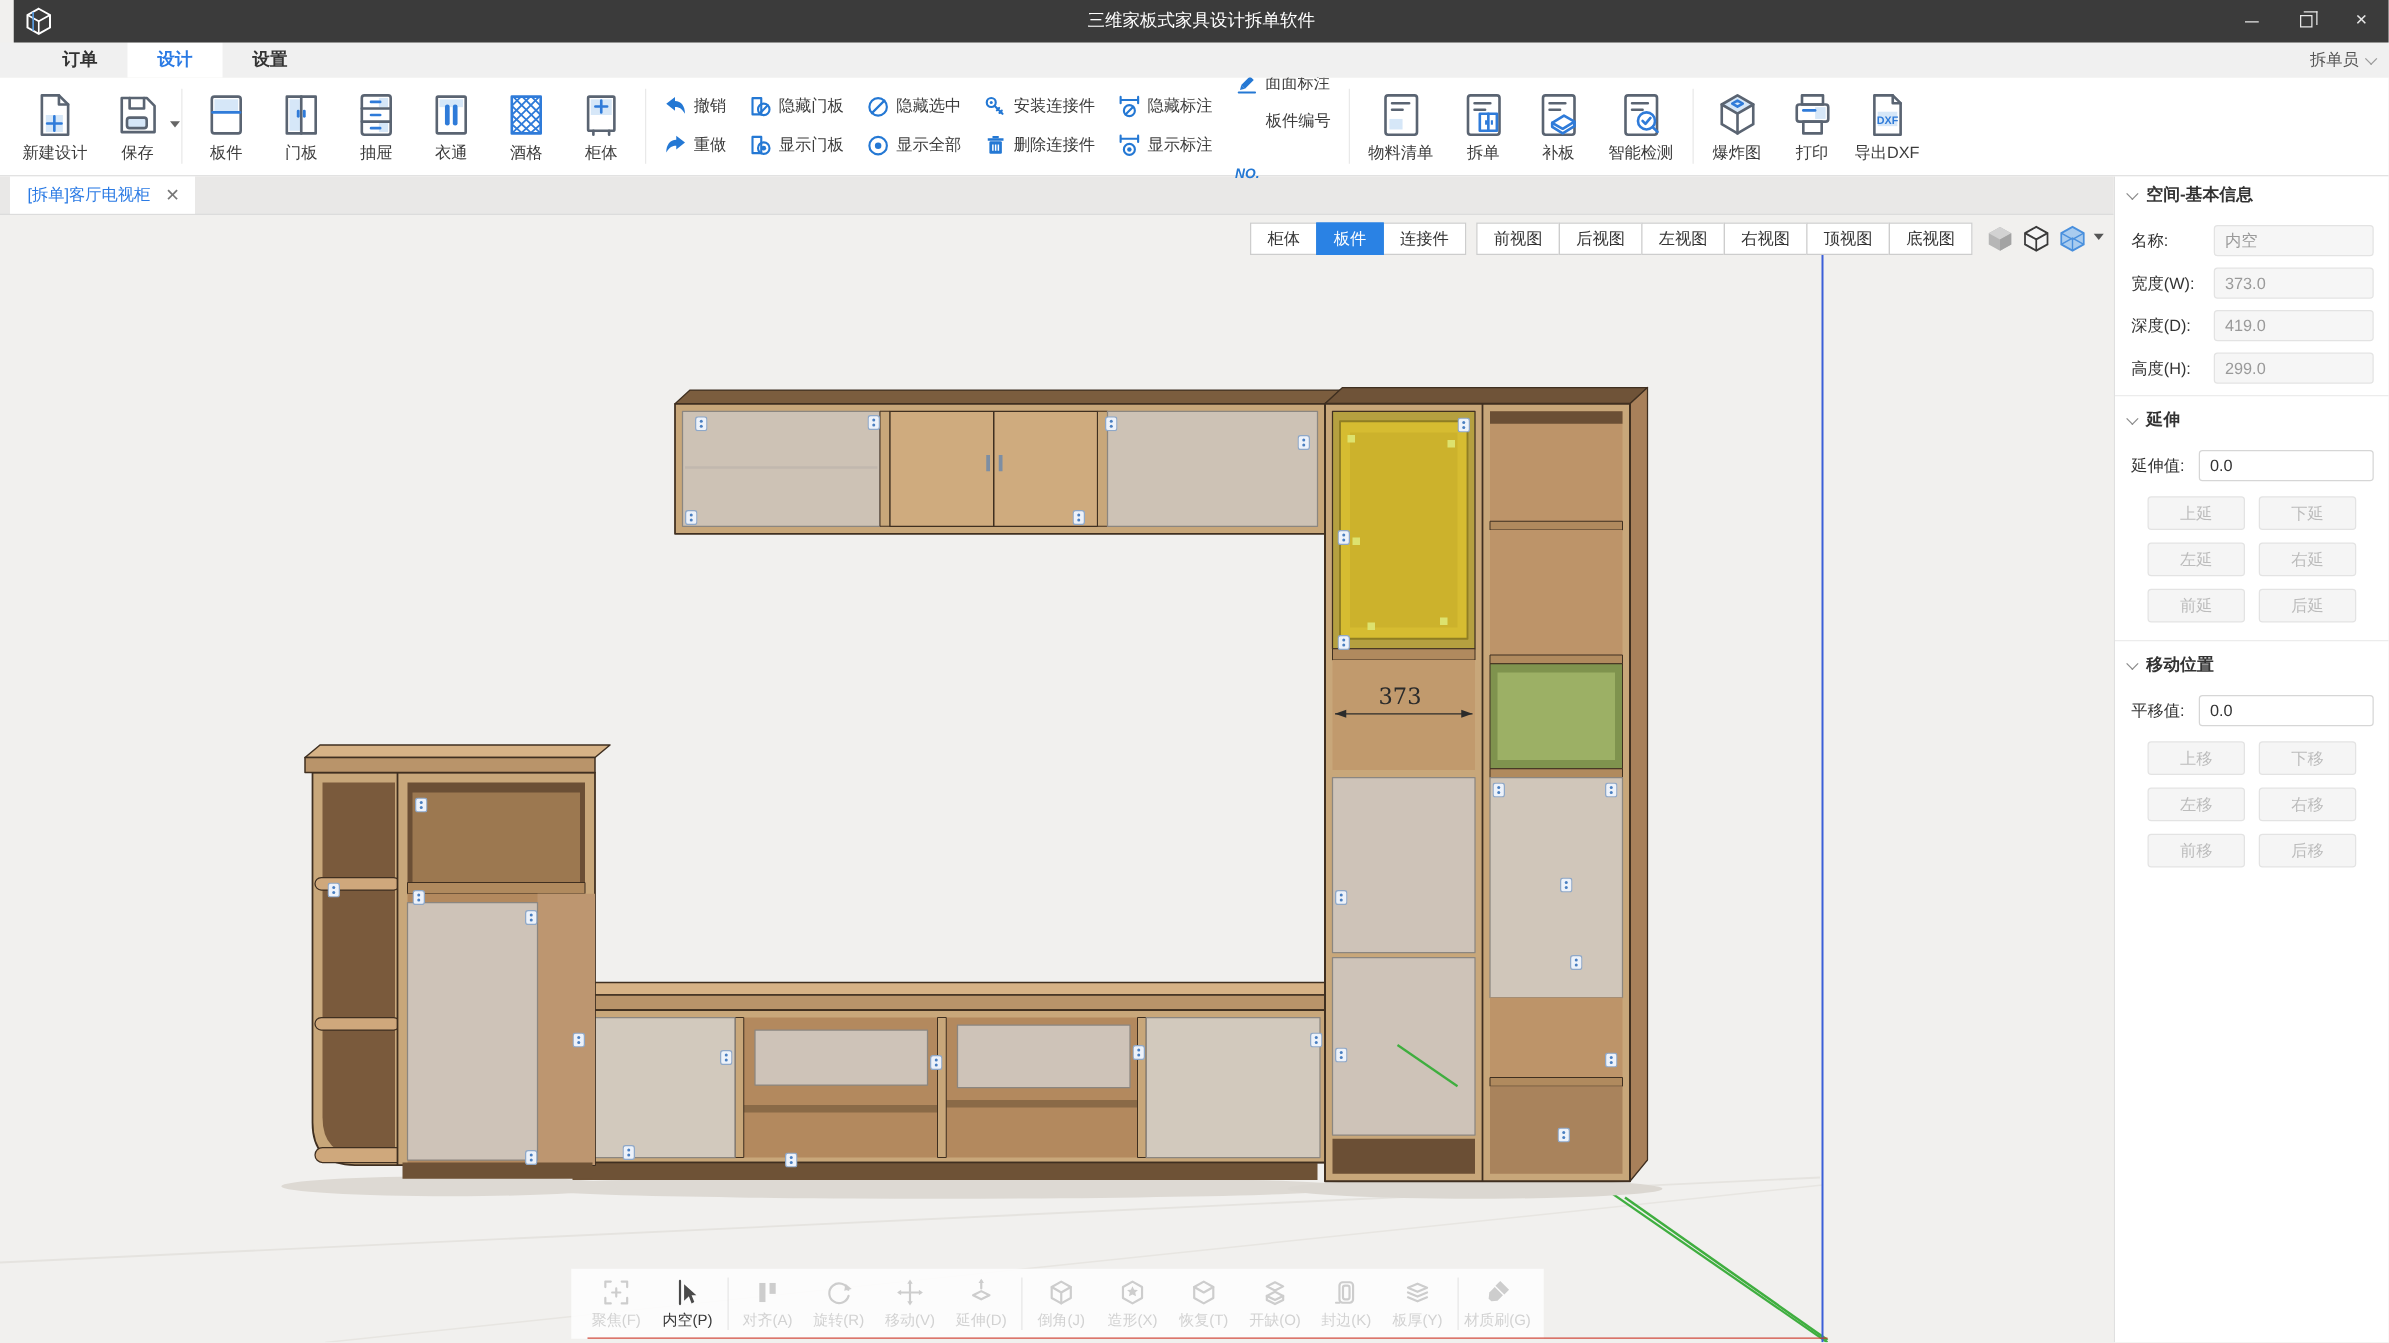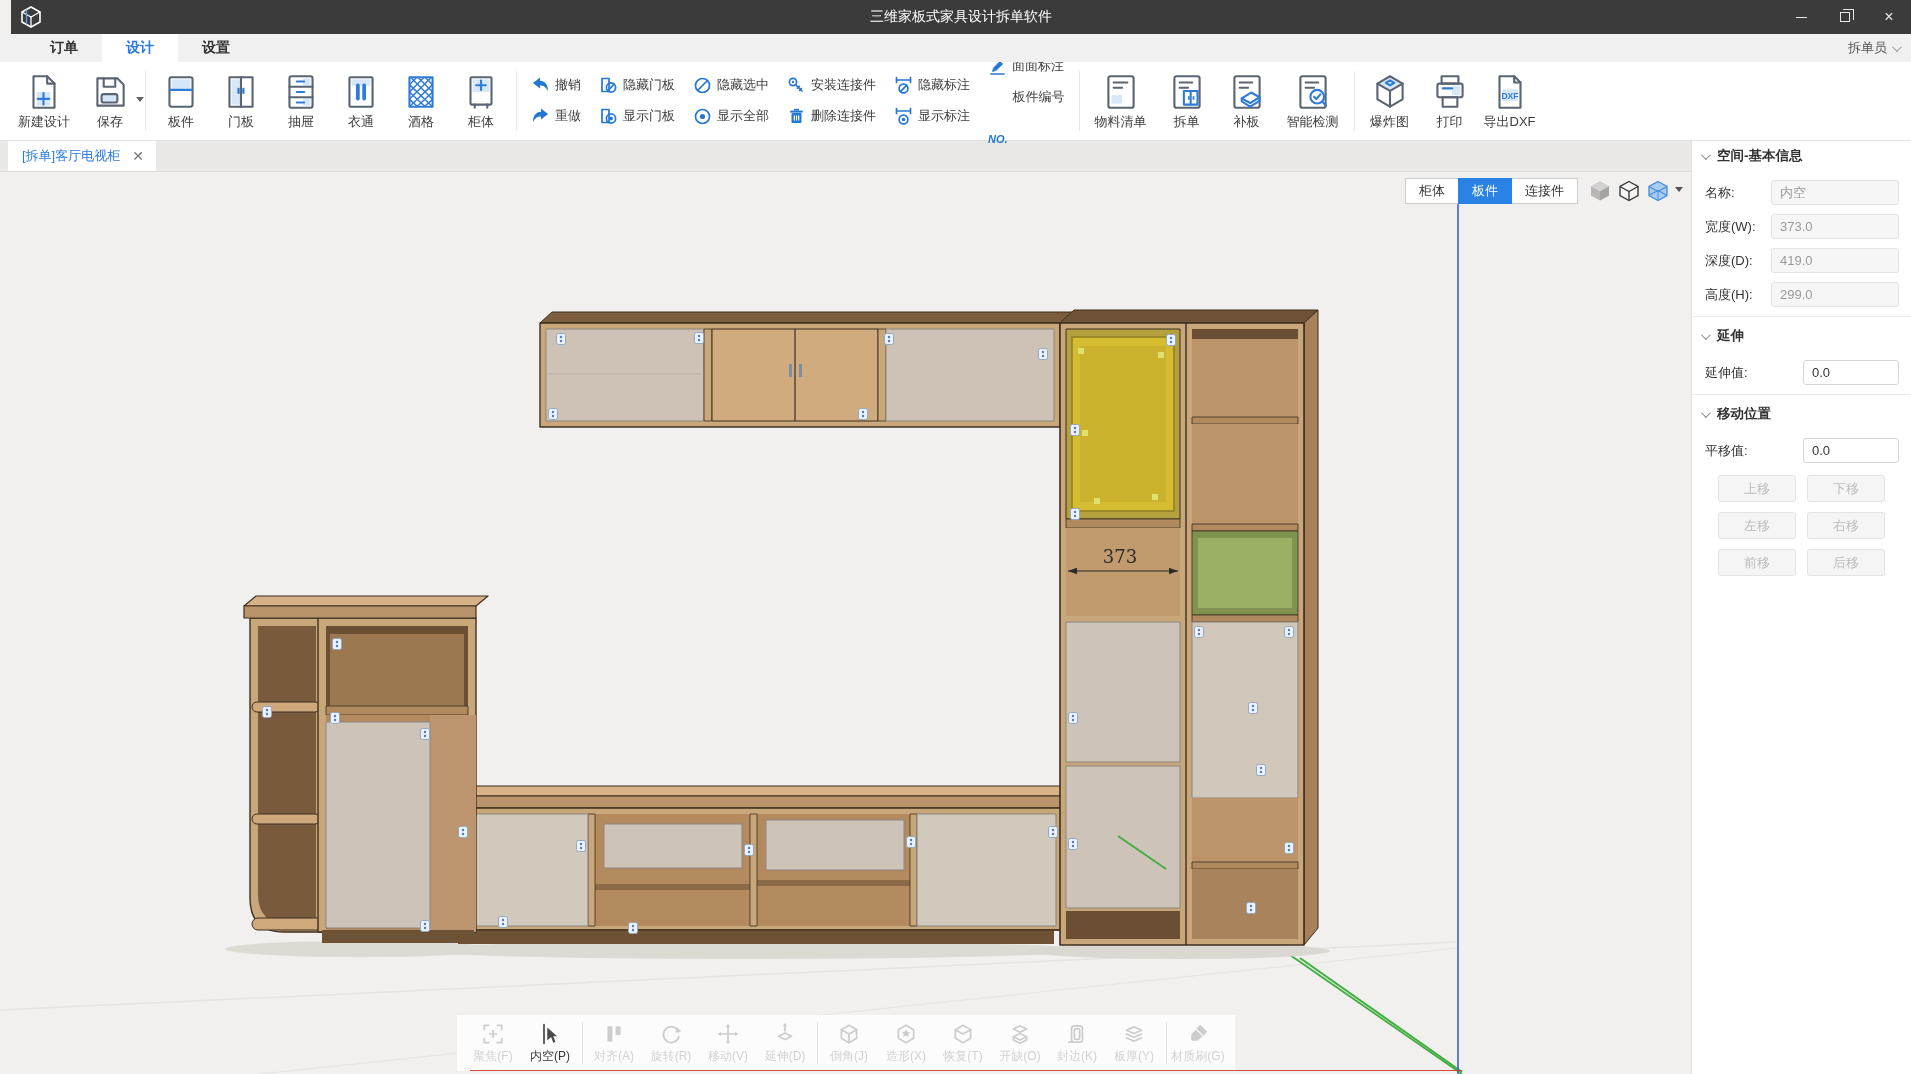--- a/index.html
+++ b/index.html
@@ -81,21 +81,21 @@
 
   
   .right-panel{position:absolute;top:141px;right:0;width:220px;bottom:0;background:#fff;border-left:1px solid #e0e0e0;
     font-size:13px;color:#333;z-index:15;}
   .rp-header{display:flex;align-items:center;gap:9px;height:30px;padding-left:9px;font-size:13.5px;font-weight:bold;color:#333;}
   .rp-chevron{width:7px;height:7px;border-right:1.5px solid #8a8a8a;border-bottom:1.5px solid #8a8a8a;transform:rotate(45deg) translateY(-2px);flex:none;cursor:pointer;}
   .rp-row{display:flex;align-items:center;margin:9px 12px 9px 13px;}
   .rp-row .rp-lbl{width:66px;flex:none;color:#333;}
   .rp-input{flex:1;height:25px;border:1px solid #e3e3e3;background:#f6f6f6;border-radius:3px;color:#9a9a9a;
     font-size:13px;padding:0 8px;font-family:inherit;min-width:0;}
-  .rp-input.editable{background:#fff;border-color:#d6d6d6;color:#333;margin-left:44px;}
+  .rp-input.editable{background:#fff;border-color:#d6d6d6;color:#333;}
   .rp-divider{height:1px;background:#ececec;margin:6px 0 4px;}
   .rp-btn-grid{display:grid;grid-template-columns:1fr 1fr;gap:10px 11px;margin:12px 26px 14px 26px;}
   .rp-btn{height:27px;background:#f5f5f5;border:1px solid #e3e3e3;border-radius:3px;color:#bcbcbc;font-size:13px;font-family:inherit;cursor:default;}
 </style>
 </head>
 <body>
 
 <div class="titlebar">
   <svg class="logo" viewBox="0 0 24 24">
     <polygon points="12,2 21,7 21,17 12,22 3,17 3,7" fill="none" stroke="#fff" stroke-width="1.6"></polygon>
@@ -555,20 +555,28 @@
     <line x1="1300" y1="958" x2="1462" y2="1072" stroke="#3fae3f" stroke-width="2"></line>
     <line x1="1458" y1="200" x2="1458" y2="1074" stroke="#3c5fd8" stroke-width="1.6"></line>
   </svg>
 
   <div class="view-bar">
     <div class="seg">
       <button class="vbtn">柜体</button>
       <button class="vbtn active">板件</button>
       <button class="vbtn">连接件</button>
     </div>
+    <div class="seg">
+      <button class="vbtn">前视图</button>
+      <button class="vbtn">后视图</button>
+      <button class="vbtn">左视图</button>
+      <button class="vbtn">右视图</button>
+      <button class="vbtn">顶视图</button>
+      <button class="vbtn">底视图</button>
+    </div>
     <div class="cubes">
       <div class="cube-btn">
         <svg width="24" height="24" viewBox="0 0 24 24">
           <polygon points="12,2.5 21,7.5 21,16.5 12,21.5 3,16.5 3,7.5" fill="#b6b6b6"></polygon>
           <polygon points="12,2.5 21,7.5 12,12.5 3,7.5" fill="#d2d2d2"></polygon>
           <polygon points="12,12.5 21,7.5 21,16.5 12,21.5" fill="#a3a3a3"></polygon>
         </svg>
       </div>
       <div class="cube-btn">
         <svg width="24" height="24" viewBox="0 0 24 24">
@@ -717,20 +725,28 @@
   <div class="rp-divider"></div>
 
   <div class="rp-header">
     <span class="rp-chevron"></span>
     <span>延伸</span>
   </div>
   <div class="rp-row">
     <span class="rp-lbl" style="width:54px">延伸值:</span>
     <input class="rp-input editable" value="0.0" style="">
   </div>
+  <div class="rp-btn-grid">
+    <button class="rp-btn" disabled="">上延</button>
+    <button class="rp-btn" disabled="">下延</button>
+    <button class="rp-btn" disabled="">左延</button>
+    <button class="rp-btn" disabled="">右延</button>
+    <button class="rp-btn" disabled="">前延</button>
+    <button class="rp-btn" disabled="">后延</button>
+  </div>
 
   <div class="rp-divider"></div>
 
   <div class="rp-header">
     <span class="rp-chevron"></span>
     <span>移动位置</span>
   </div>
   <div class="rp-row">
     <span class="rp-lbl" style="width:54px">平移值:</span>
     <input class="rp-input editable" value="0.0" style="">

